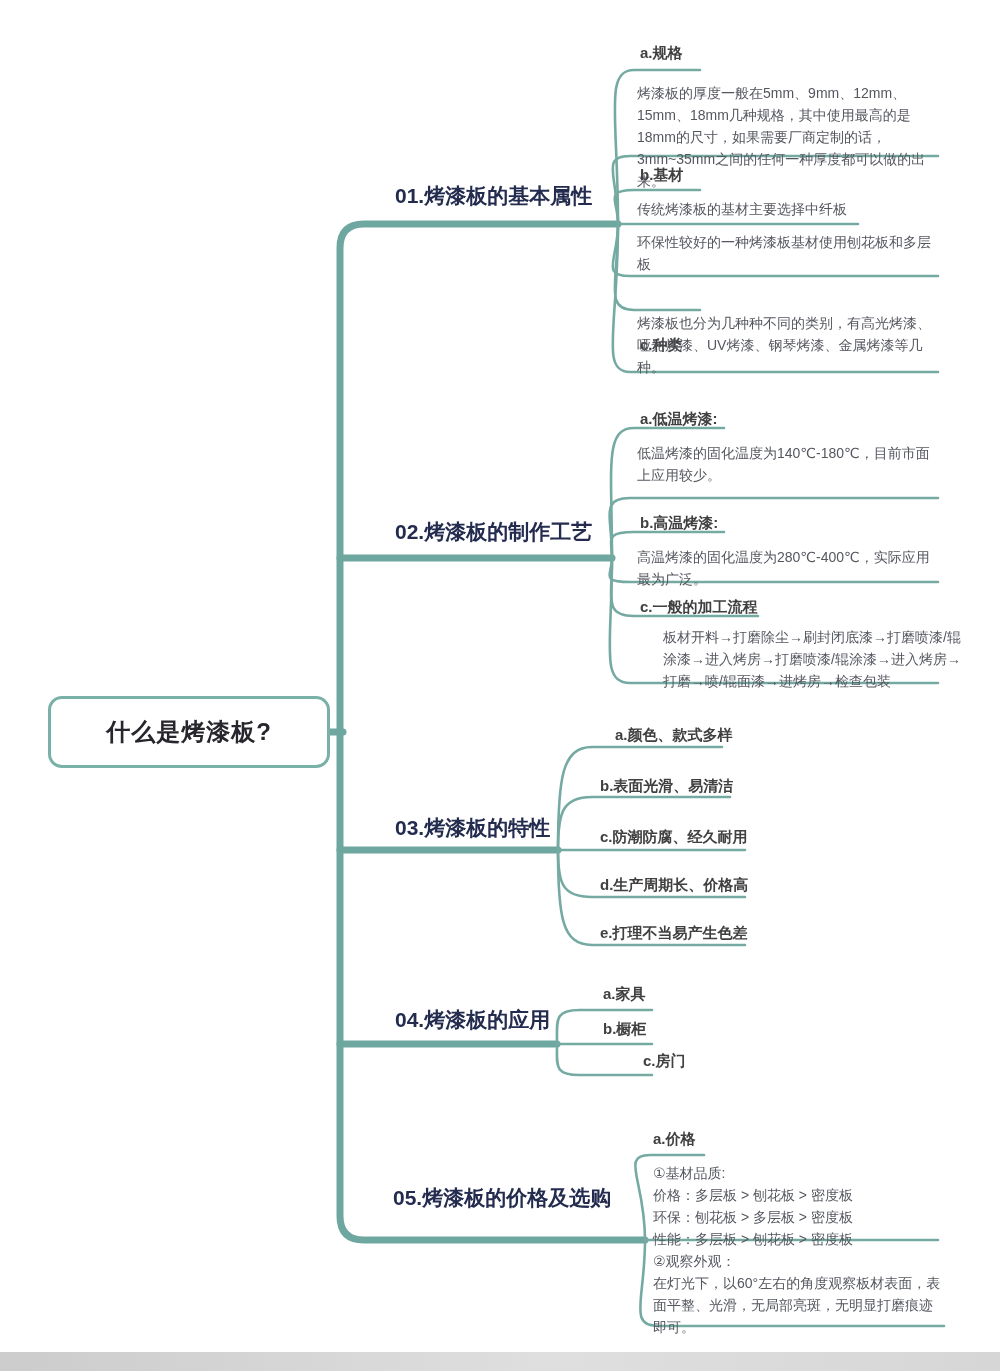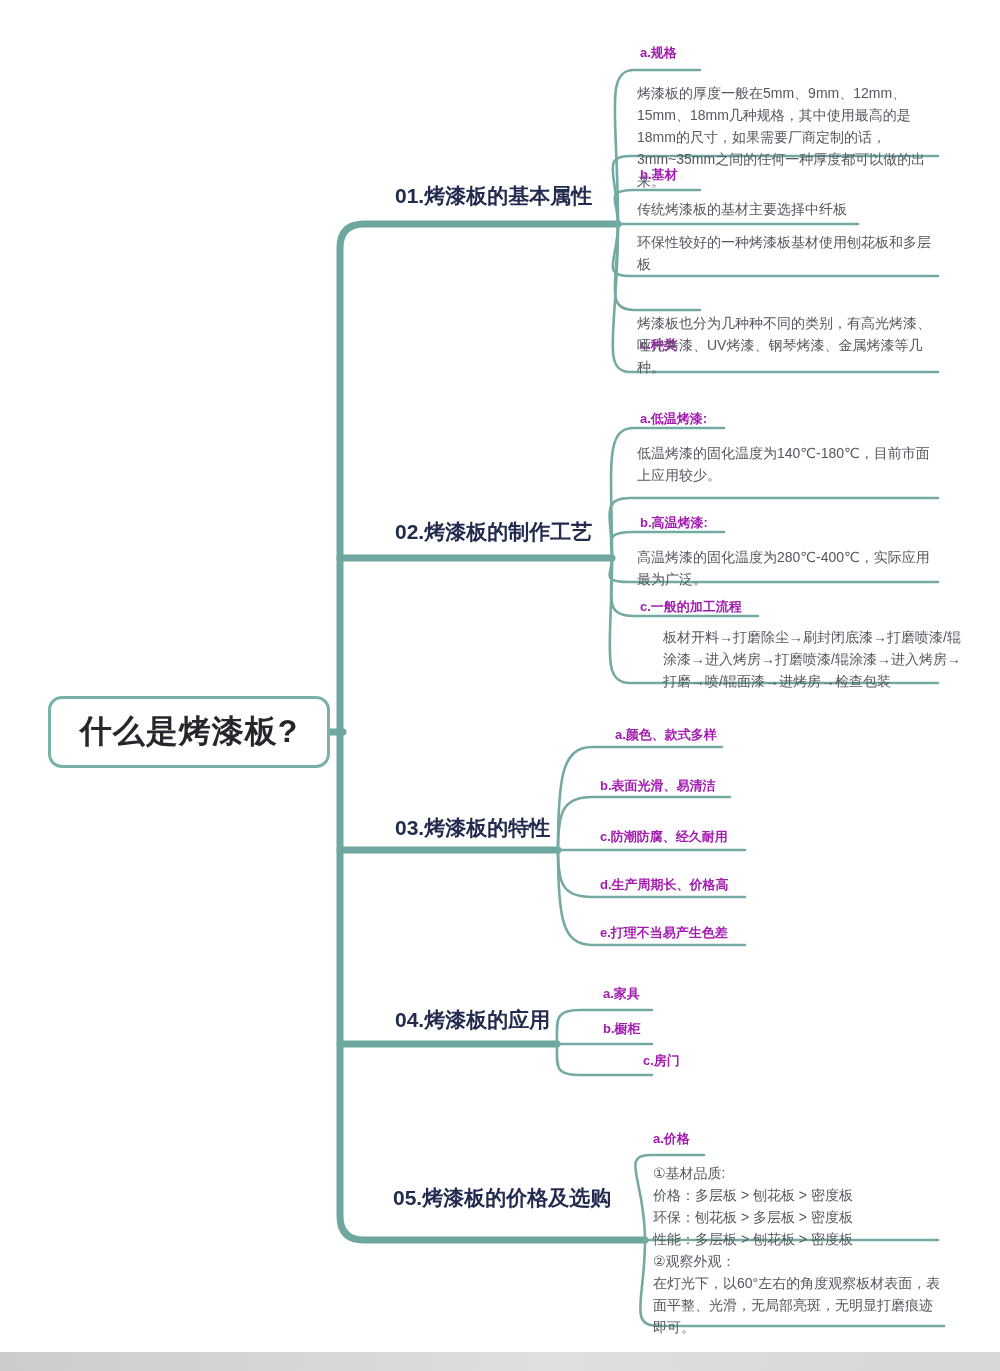--- a/index.html
+++ b/index.html
@@ -6,28 +6,28 @@
   body{
     width:1000px;height:1371px;position:relative;background:#ffffff;
     font-family:"Liberation Sans","DejaVu Sans",sans-serif;overflow:hidden;
   }
   #wires{position:absolute;left:0;top:0;width:1000px;height:1371px;}
   .node{position:absolute;white-space:normal;}
   .root-node{
     left:48px;top:696px;width:282px;height:72px;
     border:3.5px solid #79b1a9;border-radius:14px;background:#ffffff;
     display:flex;align-items:center;justify-content:center;
-    font-size:32px;font-weight:bold;color:#26262c;letter-spacing:1px;
+    font-size:24px;font-weight:bold;color:#26262c;letter-spacing:1px;
     box-sizing:border-box;z-index:2;
   }
   .branch-label{
     font-size:21px;font-weight:bold;color:#232b4e;white-space:nowrap;z-index:2;
   }
   .h{
-    font-size:13px;font-weight:bold;color:#a21caf;white-space:nowrap;z-index:2;
+    font-size:15px;font-weight:bold;color:#404040;white-space:nowrap;z-index:2;
   }
   .b{
     font-size:14px;color:#55575f;line-height:22px;z-index:2;
   }
   .pre{white-space:pre-line;}
   .bottom-strip{
     position:absolute;left:0;top:1352px;width:1000px;height:19px;
     background:linear-gradient(to right,#c3c3c3,#d9d9d9 55%,#cfcfcf);
     opacity:.85;
   }

